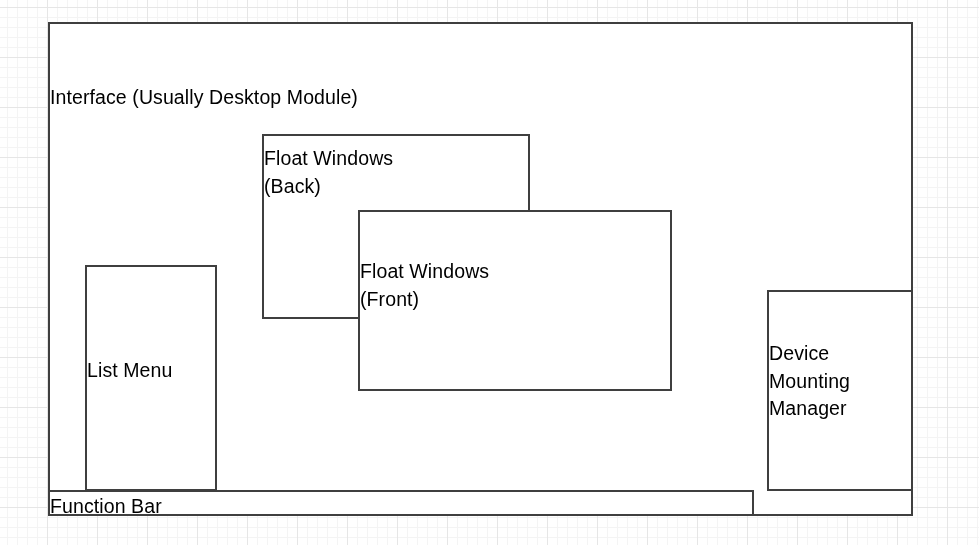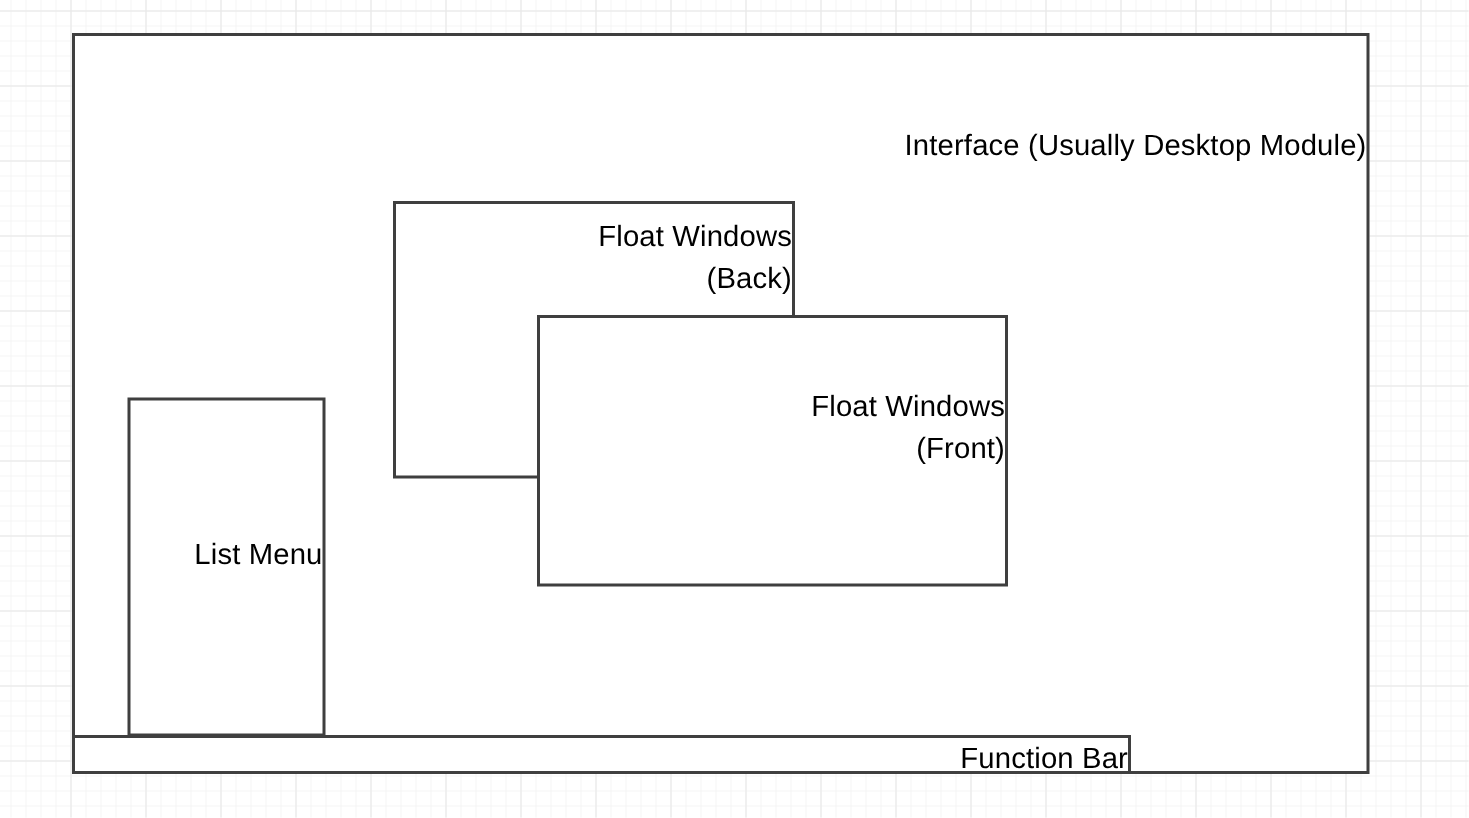--- a/index.html
+++ b/index.html
@@ -43,21 +43,21 @@
     position: absolute;
     box-sizing: border-box;
     background: #ffffff;
     border: 2px solid #3f3f3f;
   }
 
   .box-label {
     position: absolute;
     left: 0;
     right: 0;
-    text-align: right;
+    text-align: left;
     color: #000000;
     font-family: "Liberation Sans", sans-serif;
     line-height: 1.42;
     white-space: pre-line;
     letter-spacing: 0.1px;
   }
 
   
   #interface-container {
     left: 48px;
@@ -143,20 +143,25 @@
 <div id="diagram-canvas">
 
   <div class="box" id="interface-container">
     <div class="box-label" id="interface-title">Interface (Usually Desktop Module)</div>
   </div>
 
   <div class="box" id="list-menu-panel">
     <div class="box-label" id="list-menu-label">List Menu</div>
   </div>
 
+  <div class="box" id="device-mounting-manager-panel">
+    <div class="box-label" id="device-mounting-manager-label">Device
+Mounting
+Manager</div>
+  </div>
 
   <div class="box" id="float-window-back">
     <div class="box-label" id="float-window-back-label">Float Windows
 (Back)</div>
   </div>
 
   <div class="box" id="float-window-front">
     <div class="box-label" id="float-window-front-label">Float Windows
 (Front)</div>
   </div>

